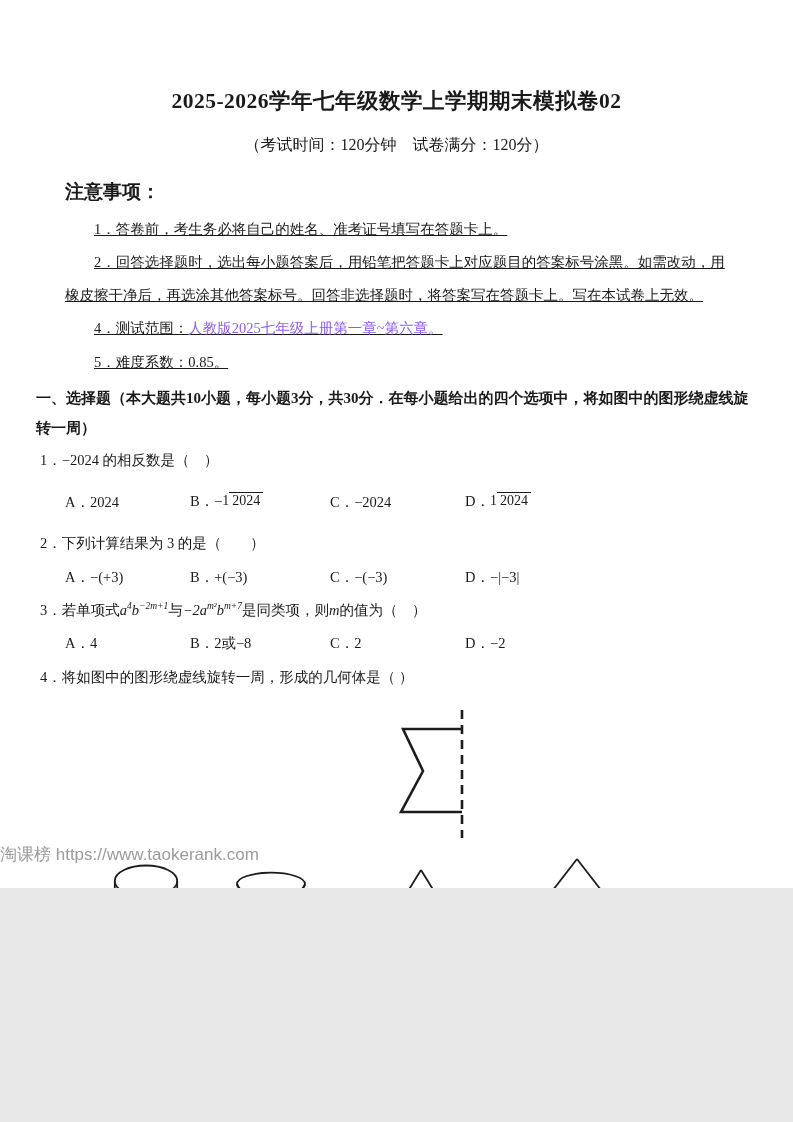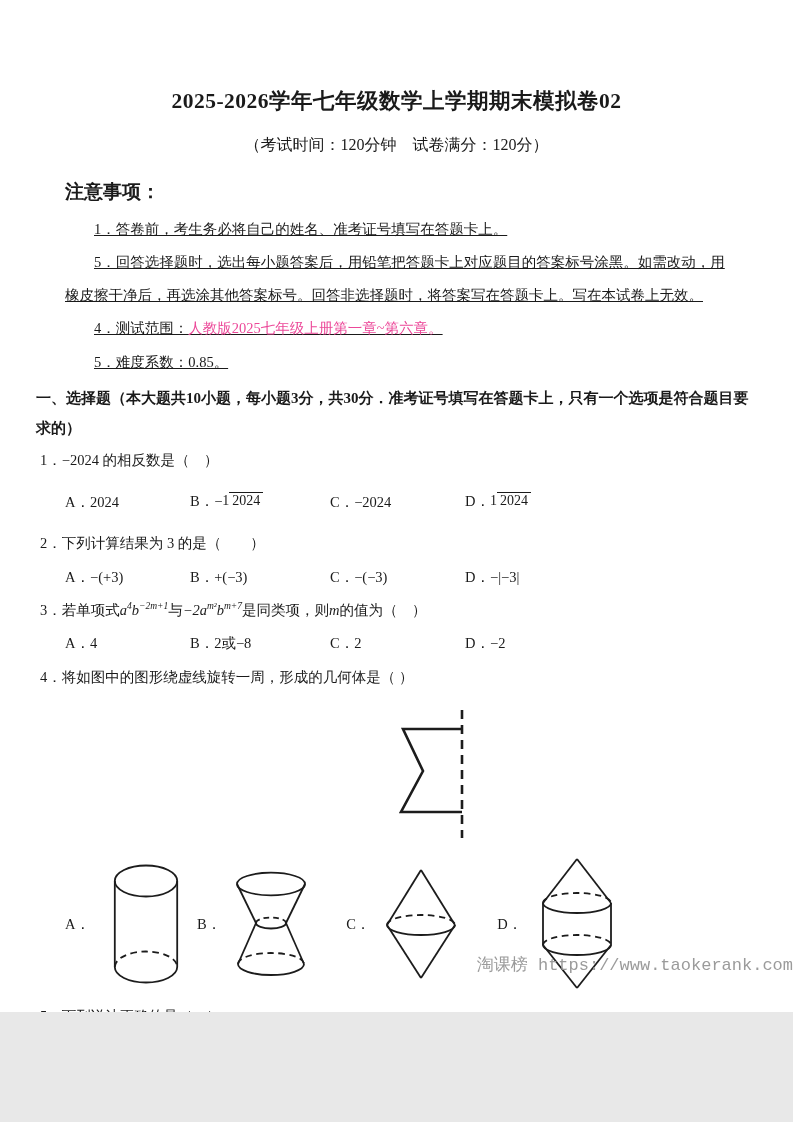--- a/index.html
+++ b/index.html
@@ -1,18 +1,18 @@
 <!DOCTYPE html>
 <html><head>
 <meta charset="utf-8">
 <style>
   html,body { margin:0; padding:0; background:#e8e8e8; }
   .page {
     position:relative;
-    width:793px; height:1012px;
+    width:793px; height:888px;
     margin:0 auto;
     background:#ffffff;
     font-family:"Liberation Serif","DejaVu Serif",serif;
     color:#1a1a1a;
     font-size:14.5px;
     overflow:hidden;
   }
   .title {
     padding-top:86px;
     text-align:center;
@@ -21,21 +21,21 @@
     letter-spacing:0.5px;
   }
   .subtitle {
     text-align:center;
     font-size:16px;
     margin-top:20px;
   }
   .notices { margin:14px 55px 0 65px; line-height:2.28; }
   .notices-heading { font-weight:bold; font-size:19px; }
   .notice-item { text-indent:2em; margin:0;text-decoration:underline; }
-  .red { color:#ec4899; }
+  .red { color:#8b5cf6; }
   .main { margin:0 33px 0 36px; }
   .section-heading {
     font-weight:bold;
     font-size:15px;
     line-height:2.05;
     margin-top:4px;
   }
   .q { margin:0; }
   .q-stem { line-height:2.3; margin-left:4px; }
   .opt-row { display:flex; margin-left:29px; line-height:2.3; align-items:center; }
@@ -47,46 +47,46 @@
   .math i, i.v { font-style:italic; font-family:"Liberation Serif",serif; }
   sup { font-size:9.5px; line-height:0; font-style:italic; }
   .frac { display:inline-block; text-align:right; vertical-align:middle; line-height:1.25; font-size:14px; position:relative; top:-2px; }
   .frac .den { border-top:1.4px solid #1a1a1a; padding:0 3px; }
   .q4-figure { margin:6px 0 2px 342px; }
   .q4-opts { display:flex; align-items:center; margin-left:29px; height:152px; }
   .q4-opt { display:flex; align-items:center; }
   .q4-label { font-size:14.5px; }
   svg .ln { stroke:#1c1c1c; fill:none; }
   .footer {
-    position:absolute; left:0; bottom:36px; width:100%;
-    text-align:right;
-    font-family:Liberation Mono, monospace;
+    position:absolute; left:0; bottom:22px; width:100%;
+    text-align:left;
+    font-family:Liberation Sans, sans-serif;
     font-size:17px;
     color:#9b9b9b;
   }
 </style>
 </head>
 <body>
 
 <div class="page">
 
   <div class="title">2025-2026学年七年级数学上学期期末模拟卷02</div>
   <div class="subtitle">（考试时间：120分钟　试卷满分：120分）</div>
 
   <div class="notices">
     <div class="notices-heading">注意事项：</div>
     <p class="notice-item">1．答卷前，考生务必将自己的姓名、准考证号填写在答题卡上。</p>
-    <p class="notice-item">5．回答选择题时，选出每小题答案后，用铅笔把答题卡上对应题目的答案标号涂黑。如需改动，用橡皮擦干净后，再选涂其他答案标号。回答非选择题时，将答案写在答题卡上。写在本试卷上无效。</p>
+    <p class="notice-item">2．回答选择题时，选出每小题答案后，用铅笔把答题卡上对应题目的答案标号涂黑。如需改动，用橡皮擦干净后，再选涂其他答案标号。回答非选择题时，将答案写在答题卡上。写在本试卷上无效。</p>
     <p class="notice-item"><span>4．测试范围：</span><span class="red">人教版2025七年级上册第一章~第六章。</span></p>
     <p class="notice-item">5．难度系数：0.85。</p>
   </div>
 
   <div class="main">
 
-    <div class="section-heading">一、选择题（本大题共10小题，每小题3分，共30分．准考证号填写在答题卡上，只有一个选项是符合题目要求的）</div>
+    <div class="section-heading">一、选择题（本大题共10小题，每小题3分，共30分．在每小题给出的四个选项中，将如图中的图形绕虚线旋转一周）</div>
 
     <div class="q">
       <div class="q-stem">1．−2024 的相反数是（　）</div>
       <div class="opt-row tall">
         <div class="opt-a"><span>A．</span><span>2024</span></div>
         <div class="opt-b"><span>B．</span><span>−</span><span class="frac"><span class="num">1</span><span class="den">2024</span></span></div>
         <div class="opt-c"><span>C．</span><span>−2024</span></div>
         <div class="opt-d"><span>D．</span><span class="frac"><span class="num">1</span><span class="den">2024</span></span></div>
       </div>
     </div>

